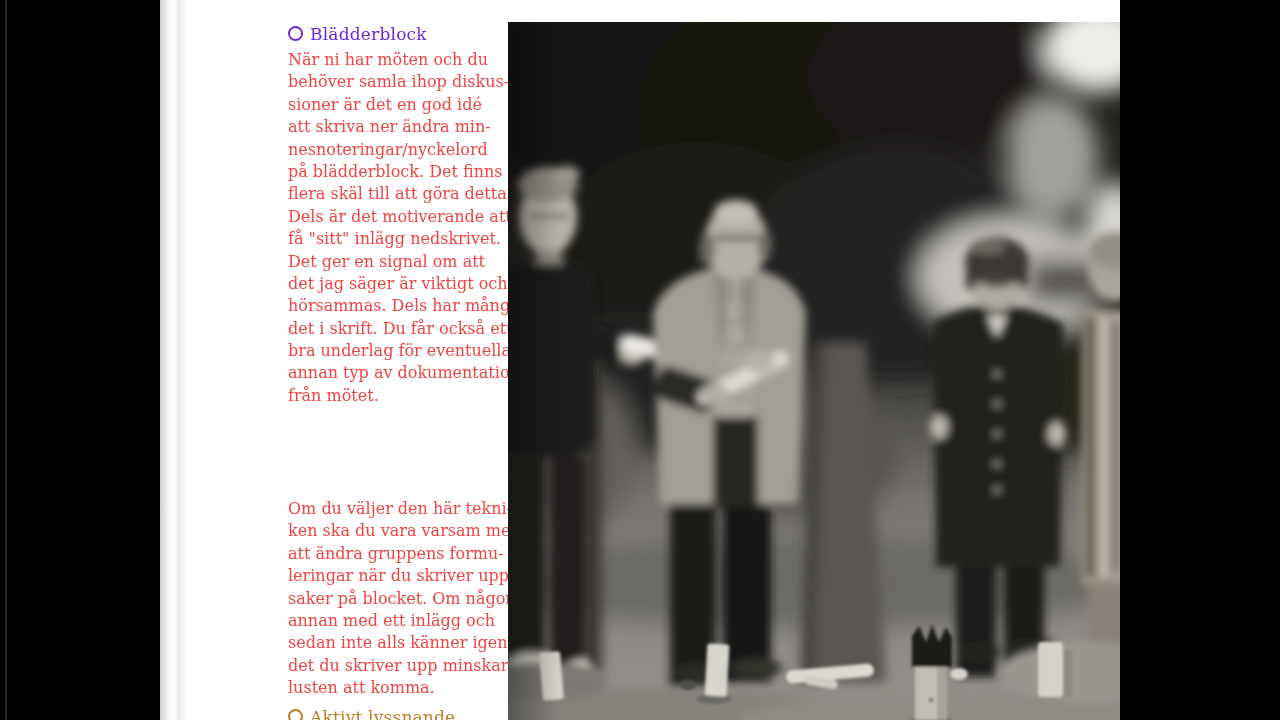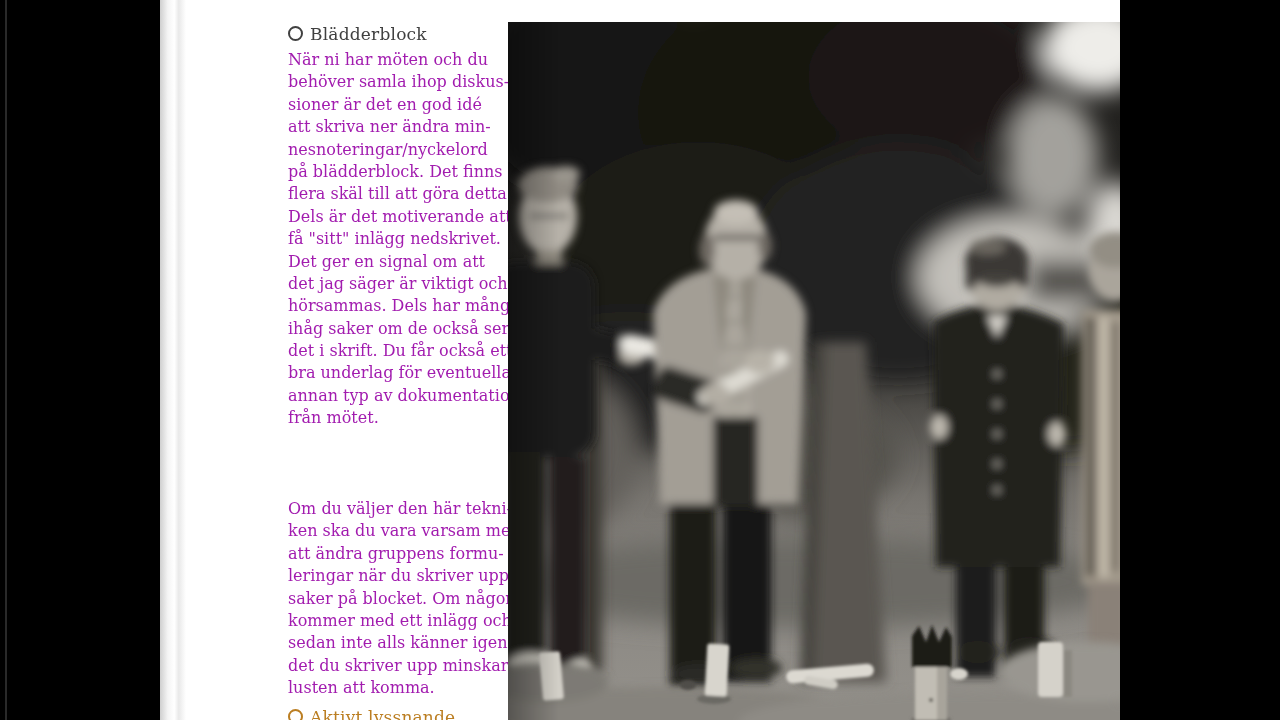--- a/index.html
+++ b/index.html
@@ -11,68 +11,67 @@
   .spine-line{position:absolute;left:5px;top:0;width:2px;height:720px;background:#4a4a4a;opacity:.55;}
   .page{position:absolute;left:160px;top:0;width:960px;height:720px;background:#fff;overflow:hidden;}
   .page-edge{position:absolute;left:0;top:0;width:26px;height:720px;
              background:linear-gradient(to right,#cfcfcf 0%,#f4f4f4 30%,#ffffff 55%,#e9e9e9 72%,#ffffff 100%);}
   .text-col{position:absolute;left:128px;top:0;width:230px;height:720px;}
   .sec-heading{position:absolute;left:0;white-space:nowrap;font-size:17px;letter-spacing:.2px;}
   .sec-heading .ring{display:inline-block;width:11px;height:11px;border:2px solid currentColor;
                      border-radius:50%;margin-right:7px;position:relative;top:1px;}
   .heading-1{top:24px;}
   .heading-2{top:707px;}
-  .para{position:absolute;left:0;width:230px;color:#a21caf;font-size:16px;}
+  .para{position:absolute;left:0;width:230px;color:#ef4444;font-size:16px;}
   .para .line{white-space:nowrap;line-height:22.4px;height:22.4px;}
   .para-1{top:49px;}
   .para-2{top:498px;}
   .photo{position:absolute;left:348px;top:22px;width:612px;height:698px;overflow:hidden;margin:0;}
   .photo svg{display:block;}
 </style>
 </head>
 <body>
 
 <div class="stage">
   <div class="letterbox left"></div>
   <div class="spine-line"></div>
 
   <div class="page">
     <div class="page-edge"></div>
 
     <div class="text-col">
-      <div class="sec-heading heading-1" style="color: #404040;">
+      <div class="sec-heading heading-1" style="color: #6d28d9;">
         <span class="ring"></span><span>Blädderblock</span>
       </div>
 
       <div class="para para-1">
           <div class="line">När ni har möten och du</div>
           <div class="line">behöver samla ihop diskus-</div>
           <div class="line">sioner är det en god idé</div>
           <div class="line">att skriva ner ändra min-</div>
           <div class="line">nesnoteringar/nyckelord</div>
           <div class="line">på blädderblock. Det finns</div>
           <div class="line">flera skäl till att göra detta.</div>
           <div class="line">Dels är det motiverande att</div>
           <div class="line">få "sitt" inlägg nedskrivet.</div>
           <div class="line">Det ger en signal om att</div>
           <div class="line">det jag säger är viktigt och</div>
           <div class="line">hörsammas. Dels har många</div>
-          <div class="line">ihåg saker om de också ser</div>
           <div class="line">det i skrift. Du får också ett</div>
           <div class="line">bra underlag för eventuella</div>
           <div class="line">annan typ av dokumentation</div>
           <div class="line">från mötet.</div>
         </div>
       <div class="para para-2">
           <div class="line">Om du väljer den här tekni-</div>
           <div class="line">ken ska du vara varsam med</div>
           <div class="line">att ändra gruppens formu-</div>
           <div class="line">leringar när du skriver upp</div>
           <div class="line">saker på blocket. Om någon</div>
-          <div class="line">kommer med ett inlägg och</div>
+          <div class="line">annan med ett inlägg och</div>
           <div class="line">sedan inte alls känner igen</div>
           <div class="line">det du skriver upp minskar</div>
           <div class="line">lusten att komma.</div>
         </div>
 
       <div class="sec-heading heading-2" style="color: rgb(187, 126, 34);">
         <span class="ring"></span><span>Aktivt lyssnande</span>
       </div>
     </div>
 

